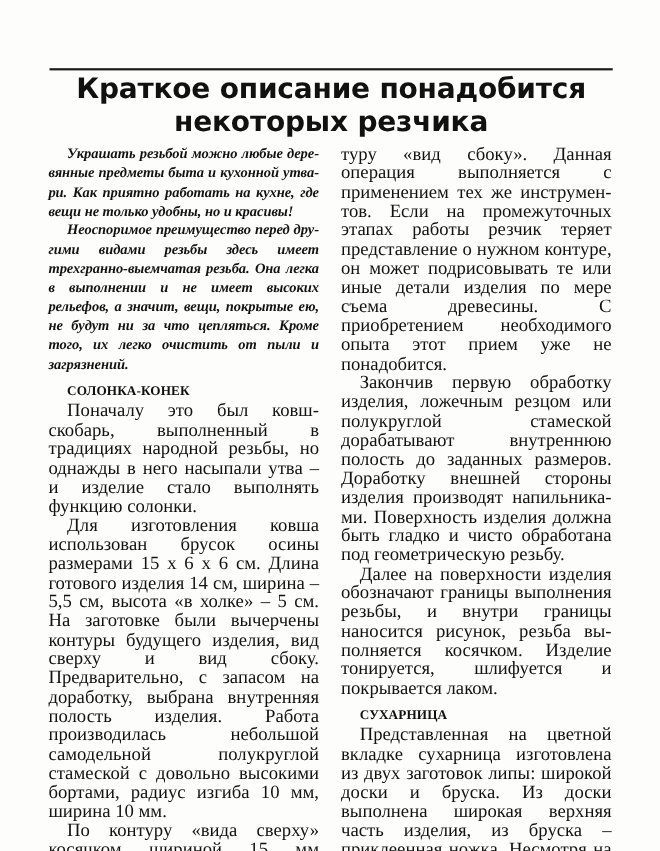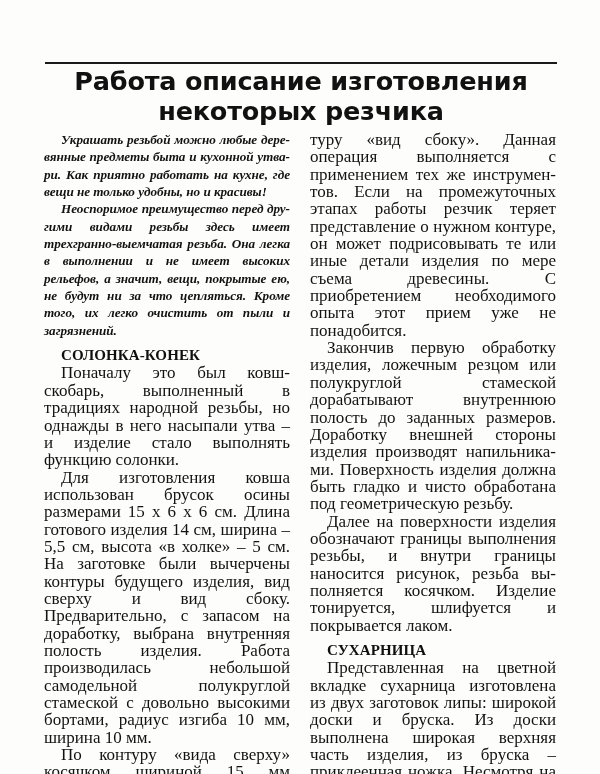--- a/index.html
+++ b/index.html
@@ -71,37 +71,37 @@
     font-style: italic;
     font-weight: 600;
     font-size: 13.2px;
     letter-spacing: -0.05px;
   }
   h2.section-heading {
     margin: 0;
     padding-top: 8px;
     font-family: "Liberation Serif", "DejaVu Serif", serif;
     font-weight: bold;
-    font-size: 15px;
+    font-size: 12px;
     line-height: 17.35px;
     text-indent: 17px;
     letter-spacing: 0.1px;
     color: #101010;
     text-align: left;
   }
 </style>
 </head>
 <body>
 
 <div class="page">
 
   <div class="title-rule"></div>
 
   <h1 class="page-title">
-    <span>Работа описание изготовления</span>
+    <span>Краткое описание понадобится</span>
     <span class="line2">некоторых резчика</span>
   </h1>
 
   <div class="columns">
 
     <div class="column">
       <p class="indent intro">Украшать резьбой можно любые дере­вянные предметы быта и кухонной утва­ри. Как приятно работать на кухне, где вещи не только удобны, но и красивы!</p>
       <p class="indent intro">Неоспоримое преимущество перед дру­гими видами резьбы здесь имеет трехгран­но-выемчатая резьба. Она легка в выпол­нении и не имеет высоких рельефов, а зна­чит, вещи, покрытые ею, не будут ни за что цепляться. Кроме того, их легко очи­стить от пыли и загрязнений.</p>
 
       <h2 class="section-heading">СОЛОНКА-КОНЕК</h2>

